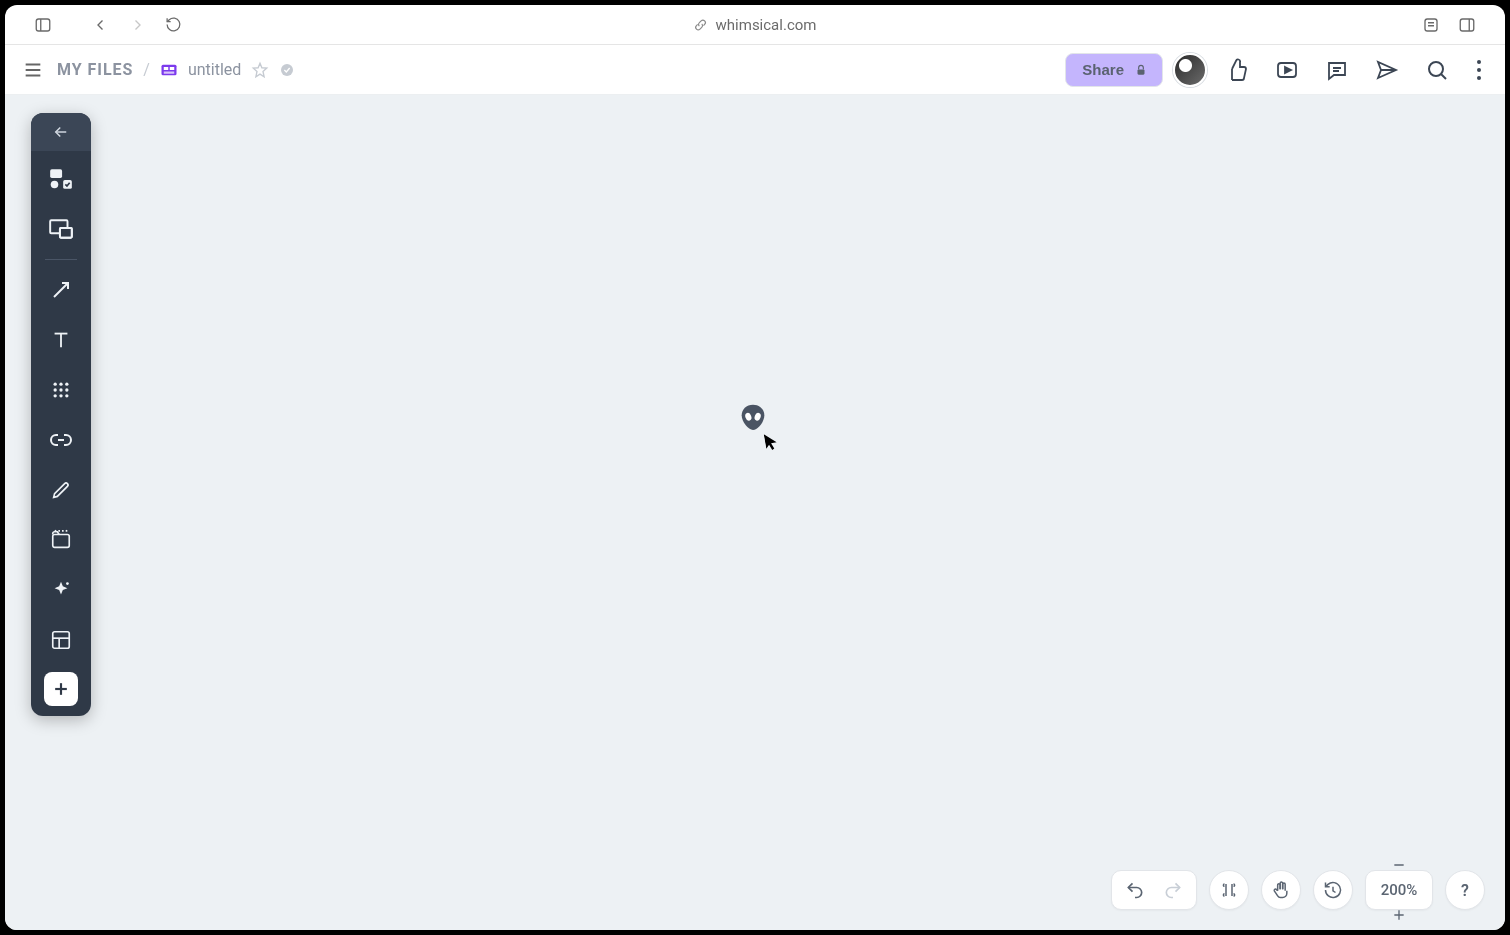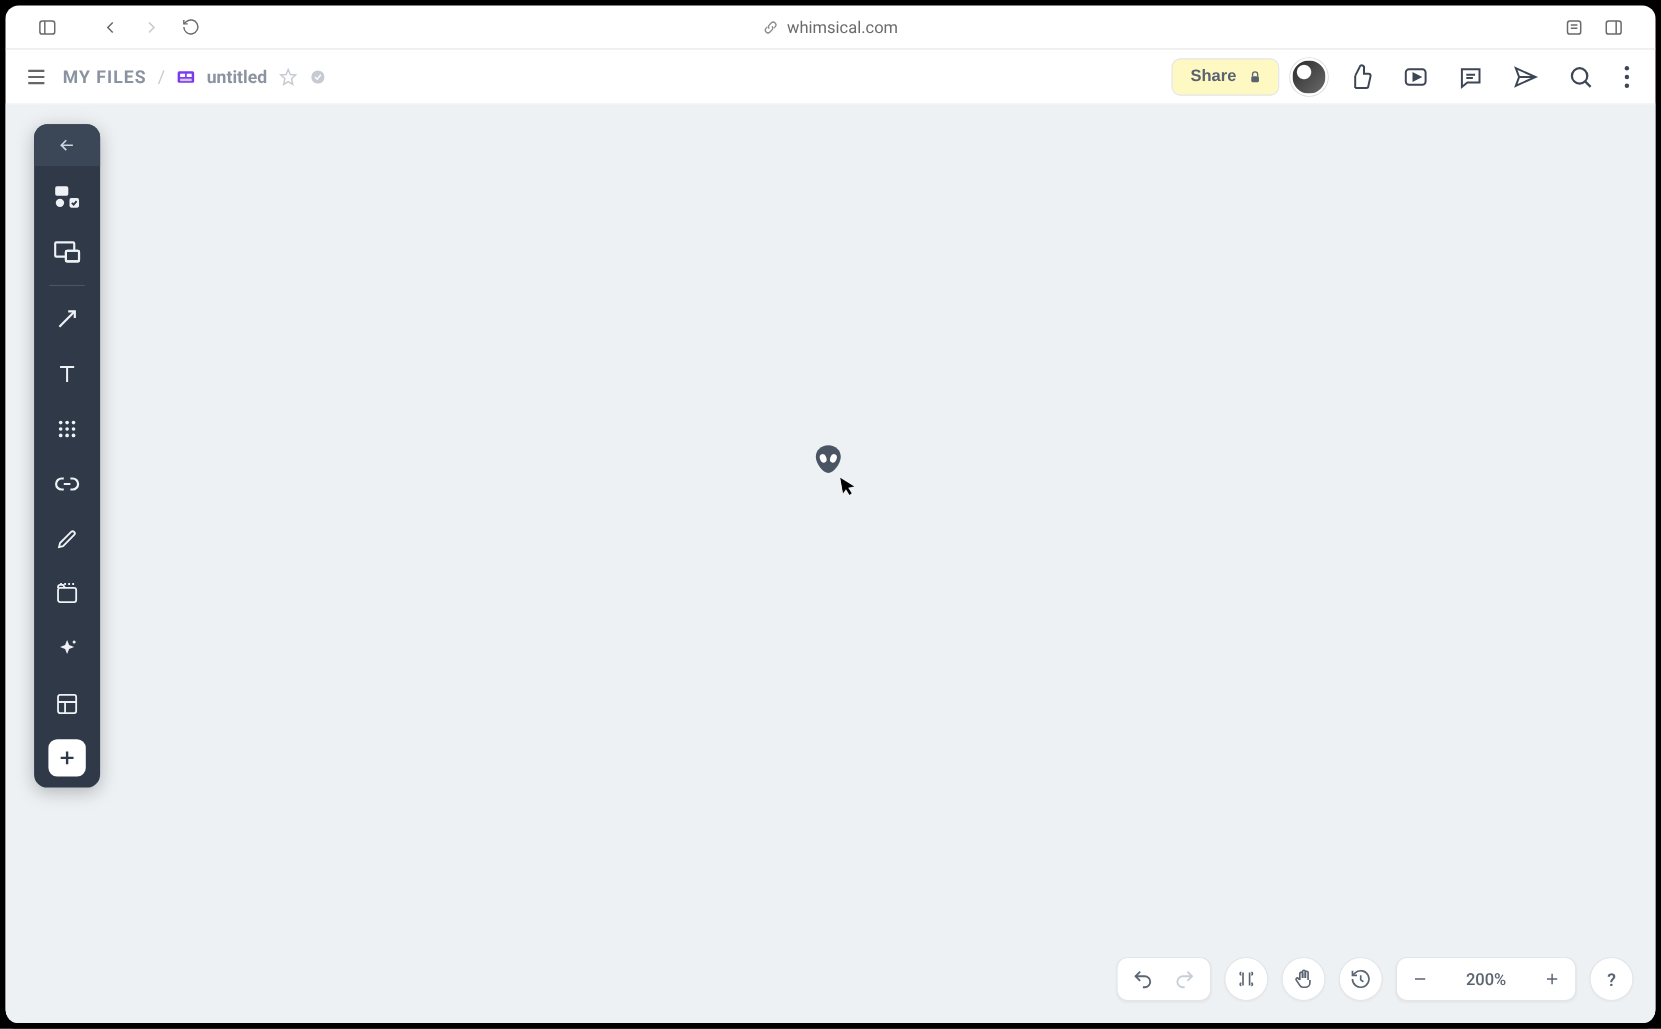--- a/index.html
+++ b/index.html
@@ -15,24 +15,24 @@
   .iconbtn { width:28px; height:28px; display:flex; align-items:center; justify-content:center; color:#6a6a6a; border-radius:6px; cursor:pointer; }
   .iconbtn.disabled { color:#c7c7c7; cursor:default; }
 
   
   .appbar { height:50px; display:flex; align-items:center; padding:0 14px; gap:10px; border-bottom:1px solid #eceff1; }
   .hamburger { width:28px; height:28px; display:flex; align-items:center; justify-content:center; color:#666; cursor:pointer; }
   .crumb { display:flex; align-items:center; gap:10px; font-size:16px; }
   .crumb .root { letter-spacing:.06em; font-weight:700; color:#8c93a0; }
   .crumb .sep { color:#c6cbd2; }
   .crumb .fileicon { width:18px; height:18px; display:flex; align-items:center; justify-content:center; }
-  .crumb .title { color:#8c93a0; font-weight:700; }
+  .crumb .title { color:#8c93a0; font-weight:400; }
   .crumb .star, .crumb .check { color:#c6cbd2; }
   .appbar .grow { flex:1; }
-  .share { display:flex; align-items:center; gap:10px; height:34px; padding:0 14px 0 16px; border:1px solid #e2e5e9; border-radius:8px; color:#5a6270; font-weight:600; font-size:15px; cursor:pointer; background:#fef9c3; }
+  .share { display:flex; align-items:center; gap:10px; height:34px; padding:0 14px 0 16px; border:1px solid #e2e5e9; border-radius:8px; color:#5a6270; font-weight:600; font-size:15px; cursor:pointer; background:#c4b5fd; }
   .avatar { width:34px; height:34px; border-radius:50%; background: radial-gradient(circle at 35% 35%, #fff 0 6px, transparent 7px), linear-gradient(135deg,#2a2a2a,#6b6b6b); border:2px solid #fff; box-shadow:0 0 0 1px #d9dde2; }
   .hdicon { width:40px; height:40px; display:flex; align-items:center; justify-content:center; color:#3c4654; cursor:pointer; }
 
   
   .stage { position:absolute; top:90px; left:0; right:0; bottom:0; background:#edf1f4; }
 
   
   .toolbar { position:absolute; top:108px; left:26px; width:60px; background:#2f3947; border-radius:12px; padding:0 0 10px 0; display:flex; flex-direction:column; align-items:center; box-shadow:0 4px 16px rgba(0,0,0,.25); }
   .toolbar .top { width:100%; height:38px; background:#3b4656; border-radius:12px 12px 0 0; display:flex; align-items:center; justify-content:center; color:#cfd6df; cursor:pointer; }
   .toolbar .tbtn { width:44px; height:44px; margin-top:6px; display:flex; align-items:center; justify-content:center; color:#eef2f6; cursor:pointer; border-radius:8px; }
@@ -43,21 +43,21 @@
   .alien { position:absolute; top:397px; left:732px; width:32px; height:32px; }
   .cursor { position:absolute; top:428px; left:760px; font-size:14px; color:#000; transform:rotate(-10deg); }
 
   
   .bottom { position:absolute; right:20px; bottom:20px; display:flex; align-items:center; gap:12px; }
   .pill, .circle, .zoom { background:#fff; border:1px solid #e2e5e9; border-radius:10px; display:flex; align-items:center; justify-content:center; box-shadow:0 1px 2px rgba(0,0,0,.04); }
   .pill { height:40px; padding:0 6px; gap:4px; }
   .pill .pbtn { width:34px; height:34px; display:flex; align-items:center; justify-content:center; color:#5b6572; cursor:pointer; }
   .pill .pbtn.disabled { color:#c8ced6; cursor:default; }
   .circle { width:40px; height:40px; border-radius:50%; color:#5b6572; cursor:pointer; }
-  .zoom { height:40px; padding:0 6px; gap:18px; }
+  .zoom { height:40px; padding:0 6px; gap:8px;flex-direction:column; }
   .zoom .zbtn { width:30px; height:30px; display:flex; align-items:center; justify-content:center; color:#5b6572; cursor:pointer; }
   .zoom .zval { min-width:54px; text-align:center; font-size:15px; color:#5b6572; font-weight:500; }
 
   svg { display:block; }
 </style>
 </head>
 <body>
 <div class="window">
 <div class="inner">
 

